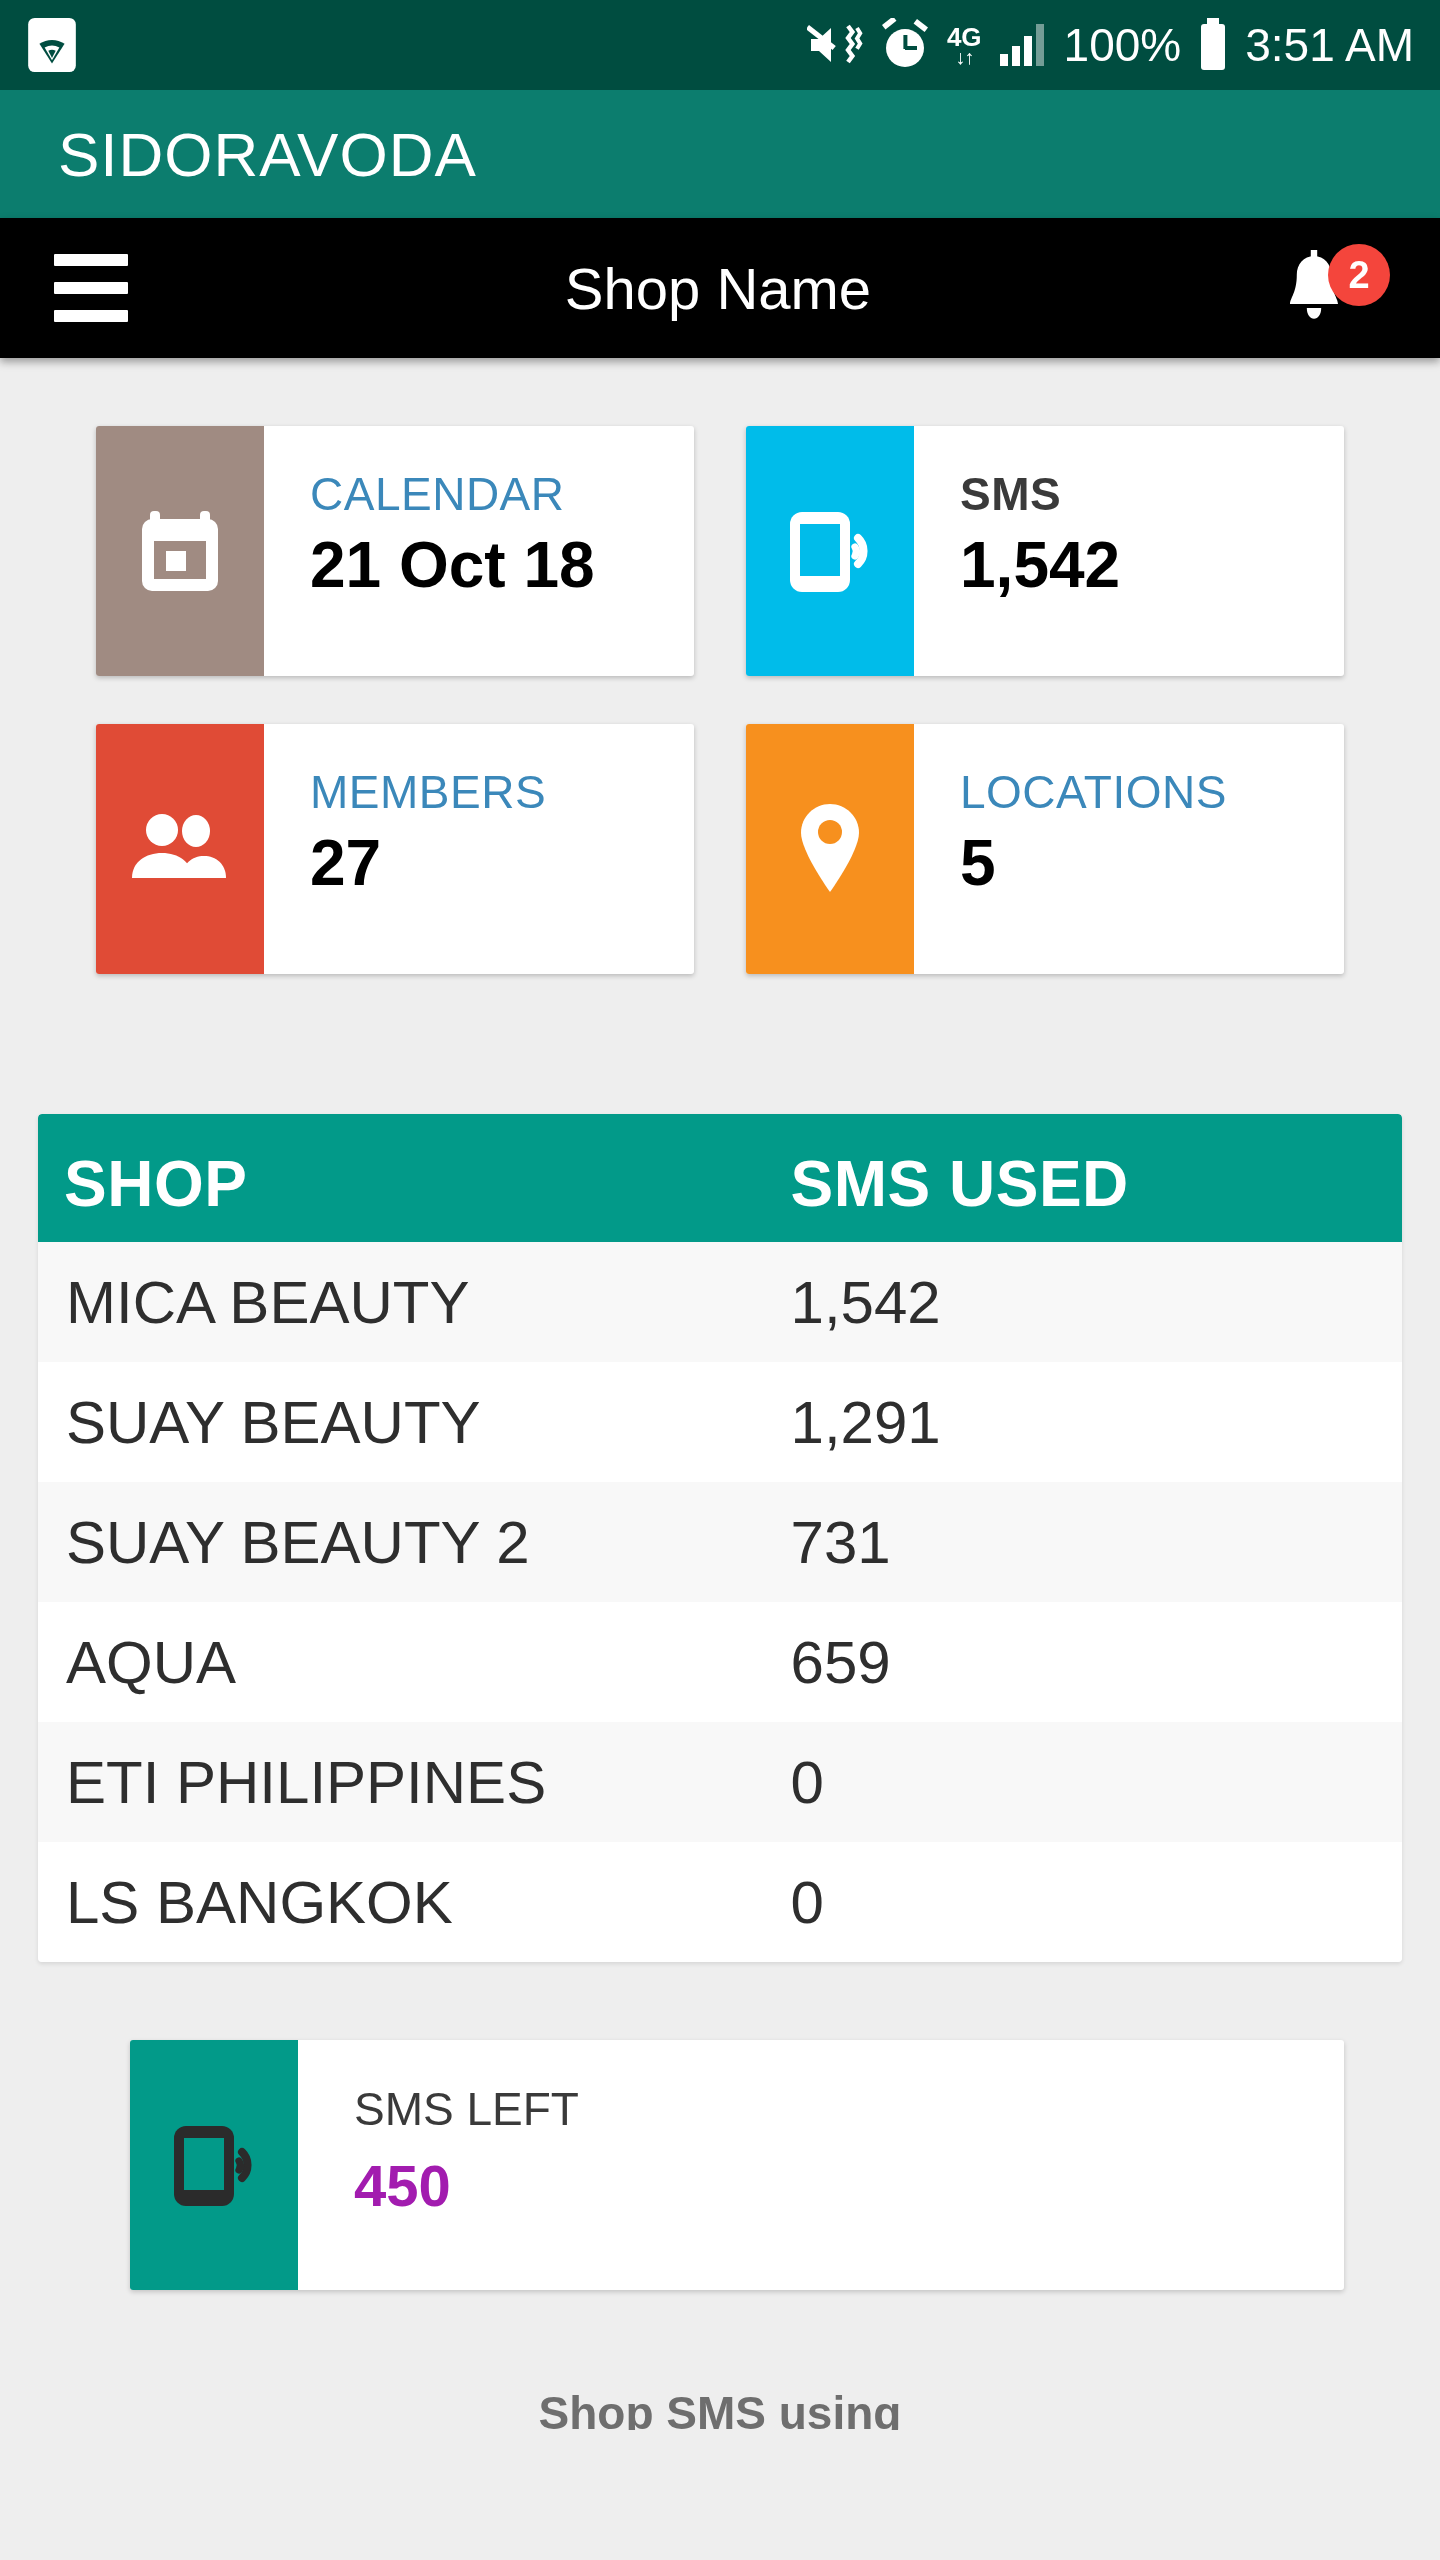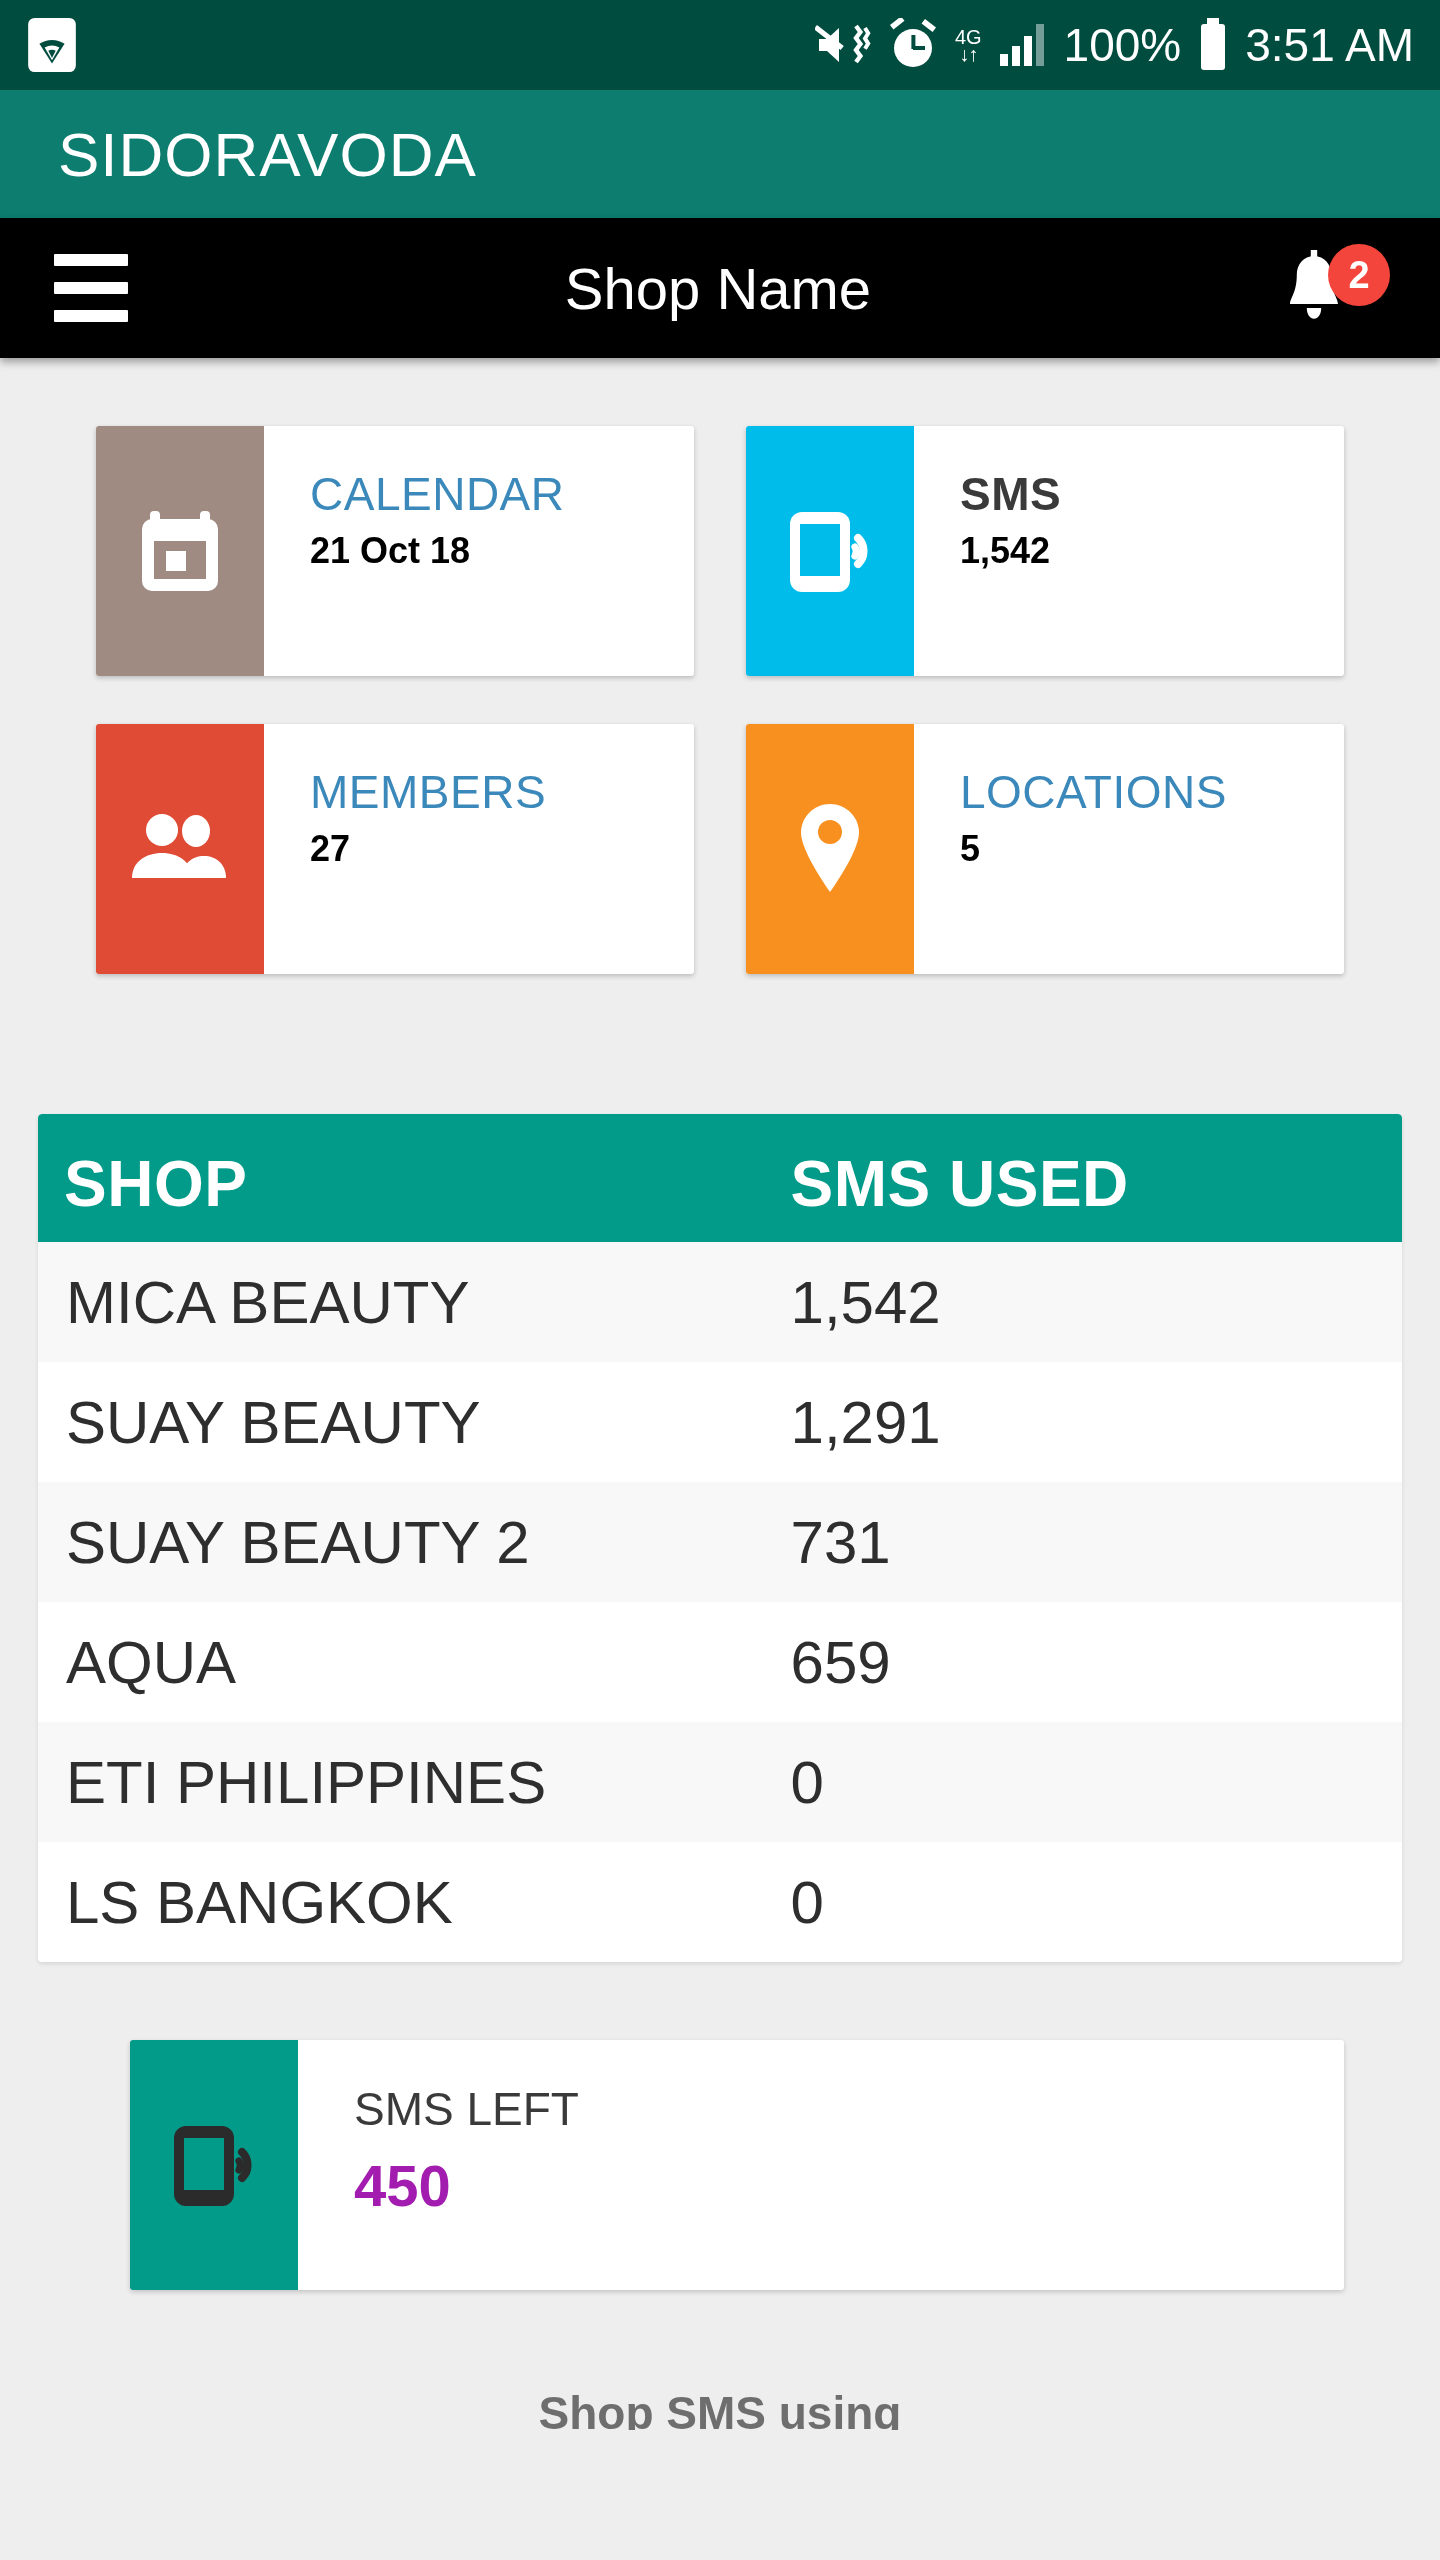--- a/index.html
+++ b/index.html
@@ -18,21 +18,21 @@
     color:#ffffff;
   }
   .sb-left{ display:flex; align-items:center; }
   .sb-right{ margin-left:auto; display:flex; align-items:center; gap:16px; }
   .sb-icon{ display:flex; align-items:center; justify-content:center; }
   .sb-text{
     font-size:46px; font-weight:400; letter-spacing:0px;
     line-height:1; color:#ffffff;
   }
   .sb-4g{ display:flex; flex-direction:column; align-items:center; line-height:1; }
-  .sb-4g-label{ font-size:20px; font-weight:400; }
+  .sb-4g-label{ font-size:26px; font-weight:700; }
   .sb-4g-arrows{ font-size:20px; margin-top:-3px; letter-spacing:-1px; }
 
   
   .brandbar{
     height:128px; background:#0c7d6e;
     display:flex; align-items:center; padding:0 58px;
   }
   .brandbar-title{
     color:#ffffff; font-size:62px; font-weight:400;
     letter-spacing:1px;
@@ -86,21 +86,21 @@
   .card-body{
     flex:1; padding:44px 12px 0 46px;
     display:flex; flex-direction:column; justify-content:flex-start;
   }
   .card-label{
     font-size:46px; color:#3b88ba; font-weight:400;
     letter-spacing:.5px; line-height:1.05;
   }
   .card-label.dark{ color:#3a3a3a;font-weight:bold; }
   .card-value{
-    font-size:36px; color:#000000; font-weight:700;
+    font-size:64px; color:#000000; font-weight:700;
     margin-top:14px; line-height:1.05;
   }
 
   
   .table-wrap{
     margin:140px 38px 0 38px;
     border-radius:4px; overflow:hidden;
     box-shadow:0 2px 4px rgba(0,0,0,.10);
   }
   .t-row{ display:flex; align-items:center; }

